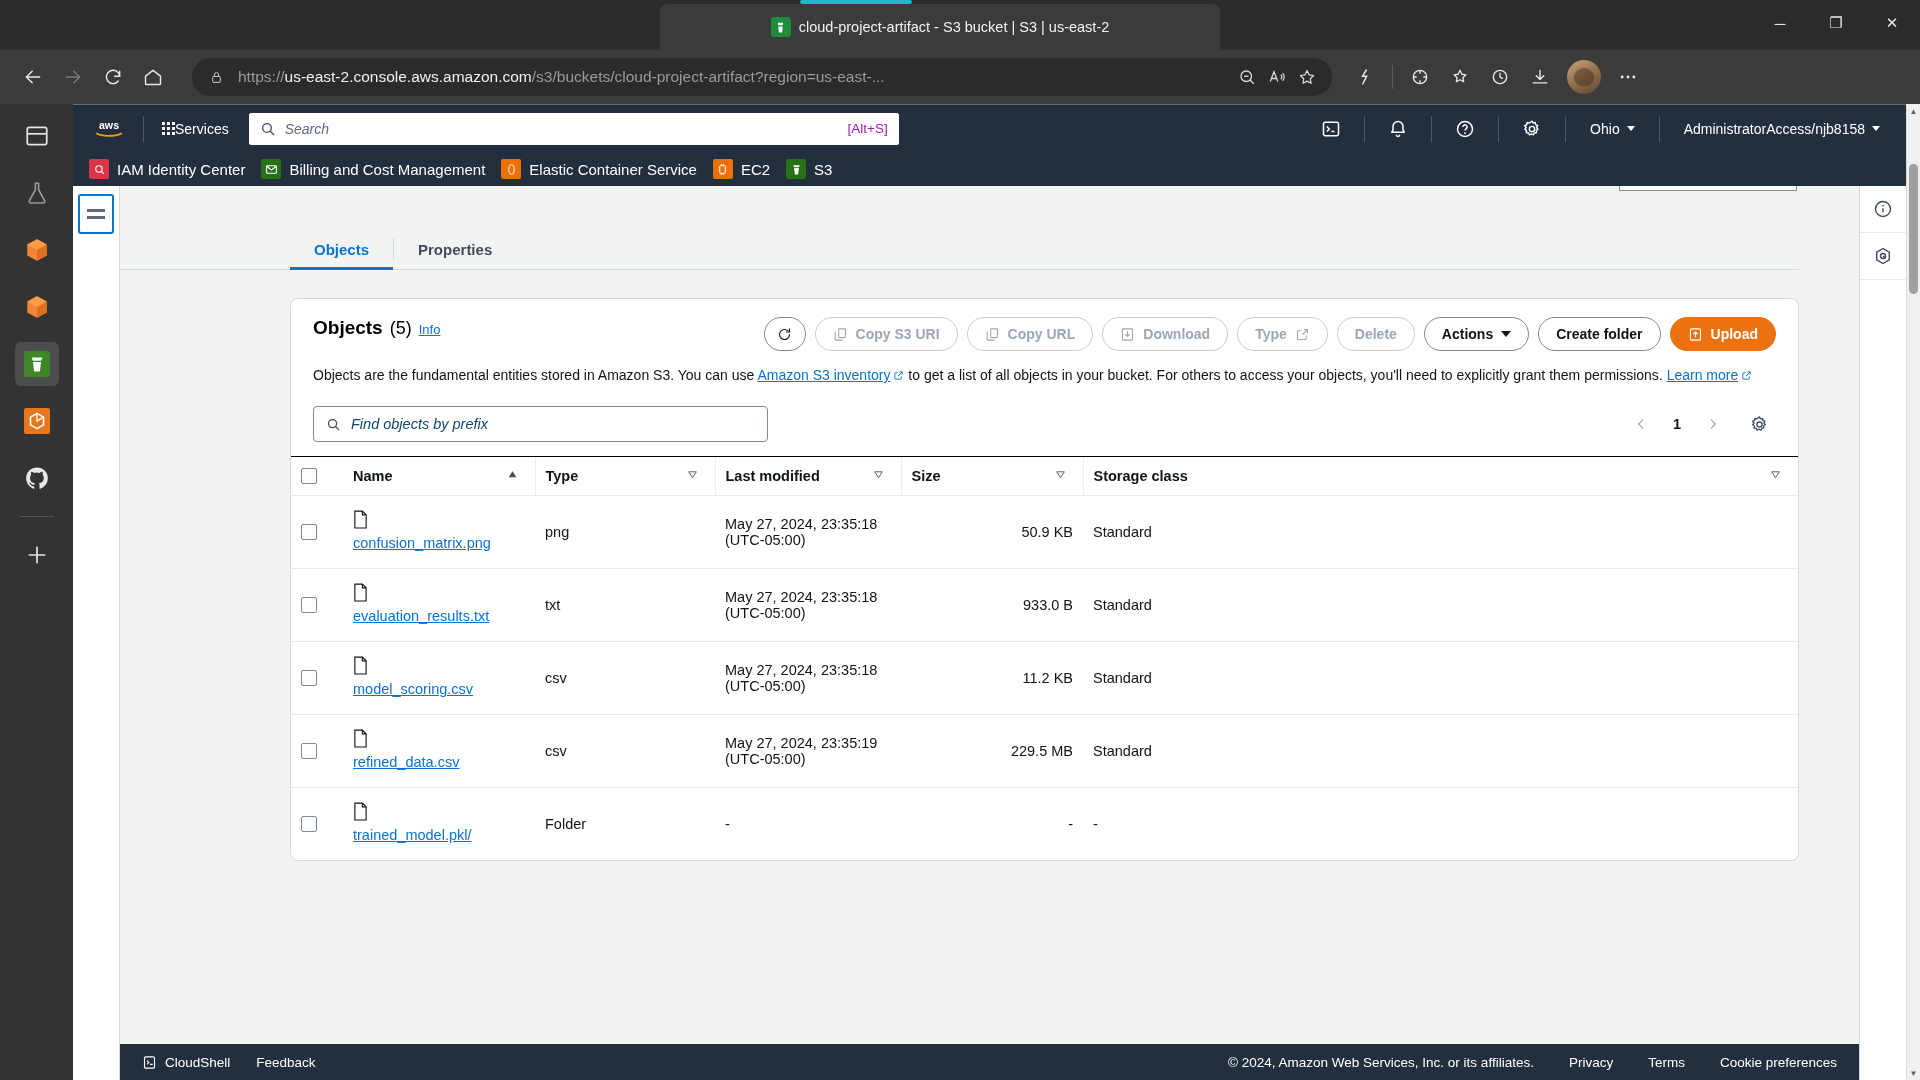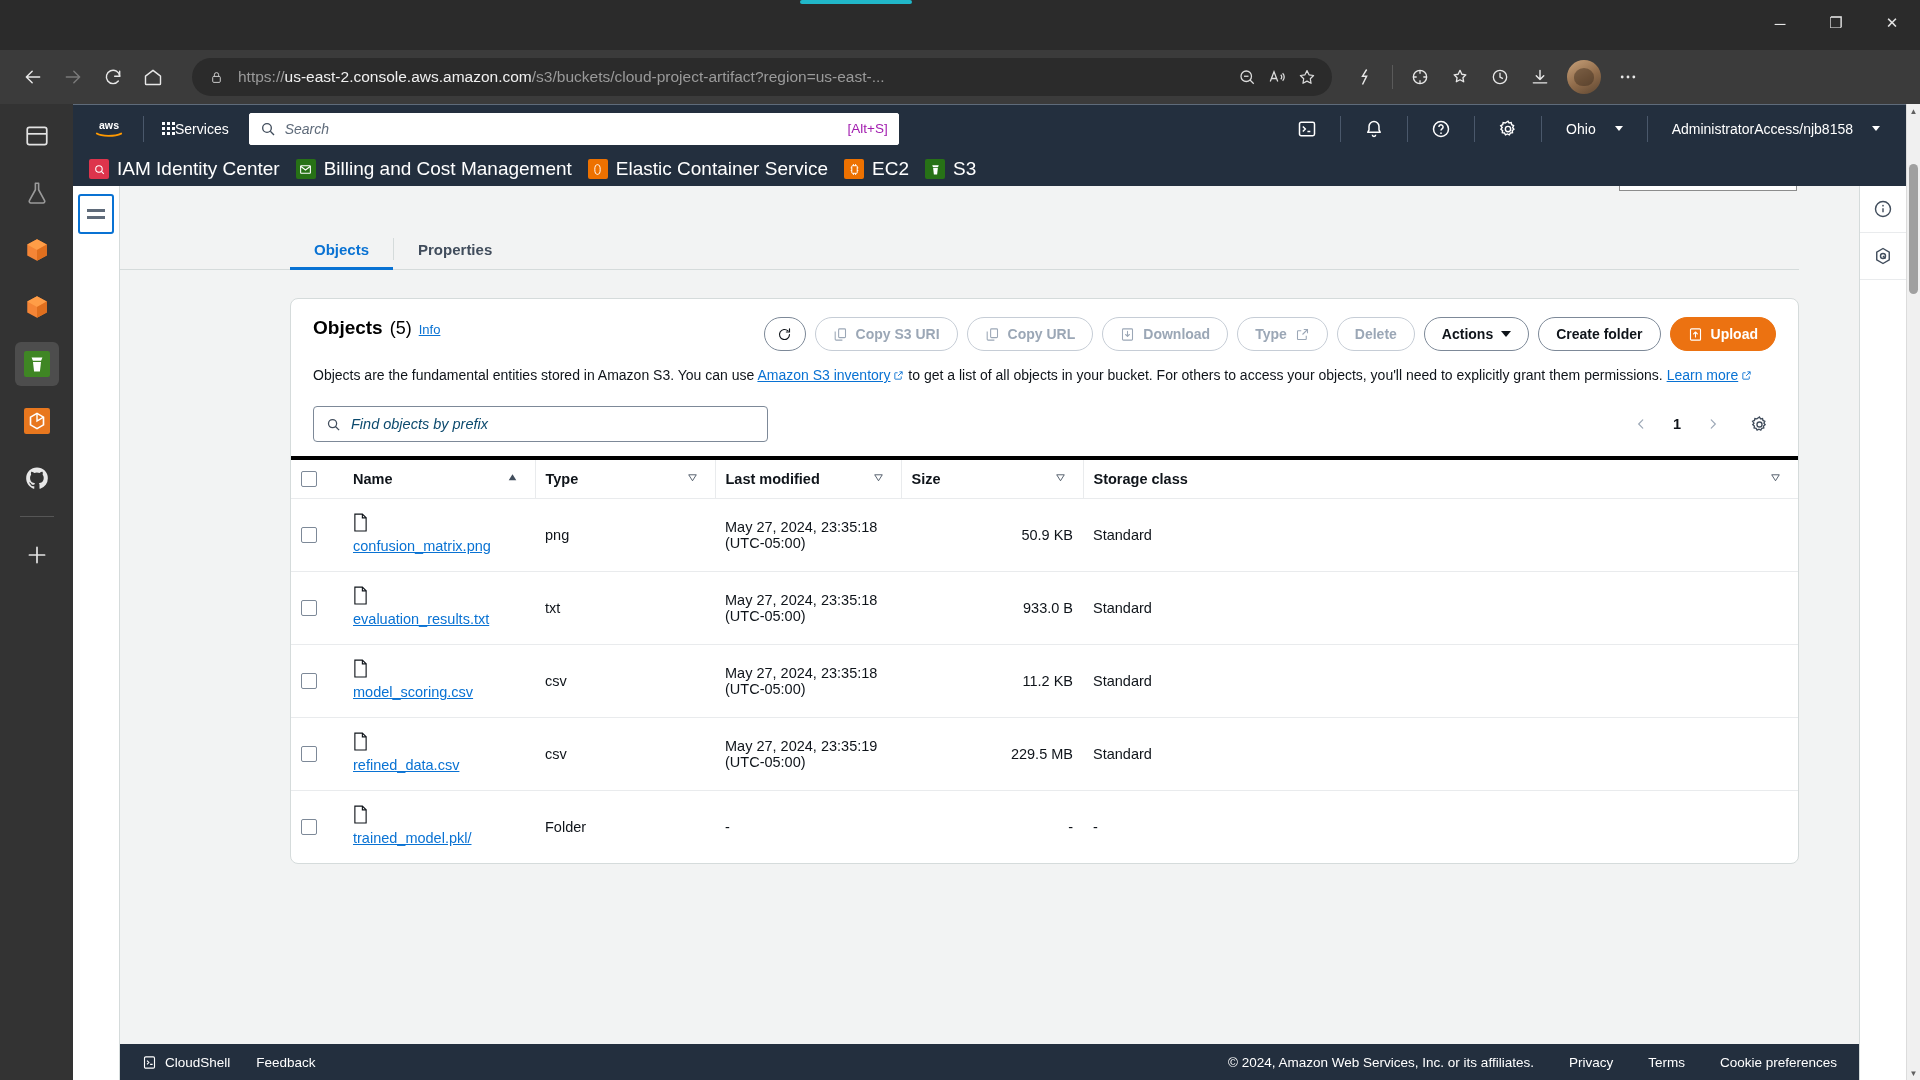--- a/index.html
+++ b/index.html
@@ -137,32 +137,32 @@
   .aws-search .ph { flex: 1; color: #5f6b7a; font-size: 14px; font-style: italic; padding-left: 9px; }
   .aws-search .alt { color: #a21caf; font-size: 13.5px; }
   .aws-nav-right { margin-left: auto; display: flex; align-items: center; }
   .nav-icon-btn {
     width: 46px; height: 40px; display: flex; align-items: center;
     justify-content: center; color: #fff;
   }
   .nav-icon-btn svg { width: 20px; height: 20px; }
   .nav-text-btn {
     color: #fff; font-size: 14px; padding: 0 14px; height: 40px;
-    display: flex; align-items: center; gap: 19px; white-space: nowrap;
+    display: flex; align-items: center; gap: 7px; white-space: nowrap;
   }
   .caret { border-left: 4.5px solid transparent; border-right: 4.5px solid transparent;
     border-top: 5.5px solid #fff; display: inline-block; }
 
   
   .fav-bar {
     height: 34px; background: #232f3e; display: flex; align-items: center;
     padding: 0 12px; gap: 0; flex: none;
   }
   .fav-item { display: flex; align-items: center; gap: 8px; padding: 0 12px 0 4px;
-    color: #fff; font-size: 19px; white-space: nowrap; }
+    color: #fff; font-size: 15px; white-space: nowrap; }
   .fav-ico { width: 20px; height: 20px; border-radius: 2px; flex:none;
     display:flex; align-items:center; justify-content:center; }
   .fav-ico svg { width: 13px; height: 13px; }
 
   
   .main-wrap { flex: 1; display: flex; min-height: 0; background: #f2f3f3; position: relative;}
   .left-panel {
     width: 47px; background: #fff; flex: none; border-right: 1px solid #d5dbdb;
     padding-top: 8px; display: flex; flex-direction: column; align-items: center;
   }
@@ -244,21 +244,21 @@
     justify-content:center; color: #9ba7b6; }
   .pg-num { width: 30px; height: 30px; display:flex; align-items:center;
     justify-content:center; font-size: 14.5px; color: #0f141a; font-weight: bold;}
   .gear-btn { width: 34px; height: 34px; display:flex; align-items:center;
     justify-content:center; color: #414d5c; margin-left: 8px;}
   .gear-btn svg { width: 19px; height: 19px; }
 
   table.objects { width: 100%; border-collapse: collapse; table-layout: fixed; }
   table.objects thead th {
     text-align: left; font-size: 14.5px; color: #0f141a; font-weight: bold;
-    padding: 11px 10px; border-top: 4px solid #000000; border-bottom: 1px solid #e9ebed;
+    padding: 11px 10px; border-top: 1px solid #000000; border-bottom: 1px solid #e9ebed;
     vertical-align: middle;
   }
   .th-inner { display: flex; align-items: center; }
   .th-inner .sorti { margin-left: auto; padding-right: 6px; color: #414d5c; }
   .colsep { border-left: 1px solid #e9ebed; }
   table.objects tbody td {
     font-size: 14.5px; color: #0f141a; padding: 14px 10px;
     border-bottom: 1px solid #e9ebed; vertical-align: middle;
   }
   table.objects tbody tr:last-child td { border-bottom: none; }
@@ -305,20 +305,28 @@
      display:flex; align-items:center; justify-content:center; color:#606060; font-size:8px;}
 </style>
 </head>
 <body>
 
 <div class="browser-chrome">
 
   <div class="titlebar">
     <div class="tabstrip-bg"></div>
     <div class="tab-accent"></div>
+    <div class="tab">
+      <span class="tab-favicon">
+        <svg viewBox="0 0 24 24" fill="#fff">
+            <path d="M7 3h10l-1 5H8L7 3zm1 7h8l-1 11H9L8 10z"></path>
+          </svg>
+      </span>
+      <span class="tab-title">cloud-project-artifact - S3 bucket | S3 | us-east-2</span>
+    </div>
     <div class="winctl">
       <div>─</div>
       <div>❐</div>
       <div>✕</div>
     </div>
   </div>
 
   <div class="navbar">
     <div class="navbtn">
       <svg viewBox="0 0 24 24" fill="none" stroke="currentColor" stroke-width="1.7" stroke-linecap="round" stroke-linejoin="round">

